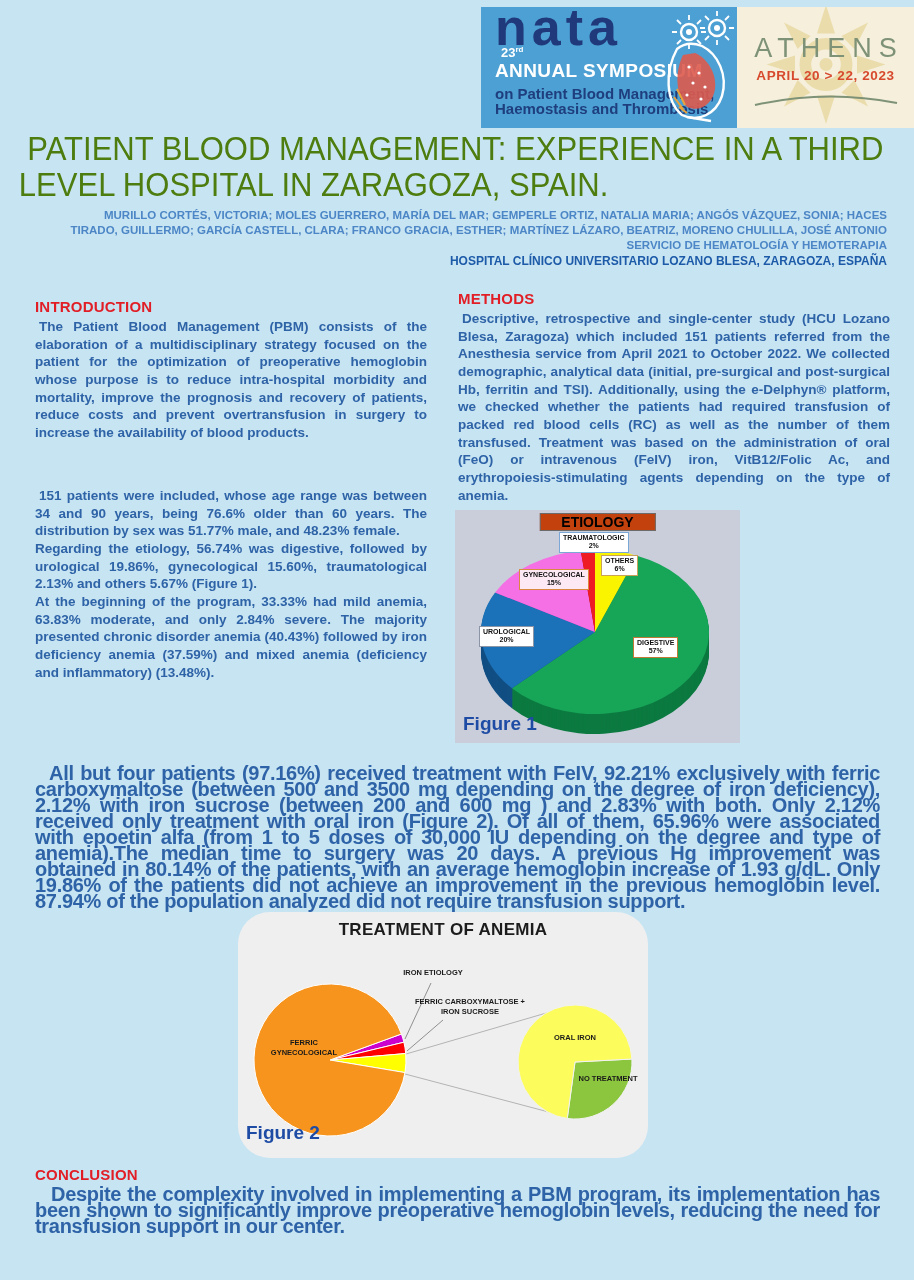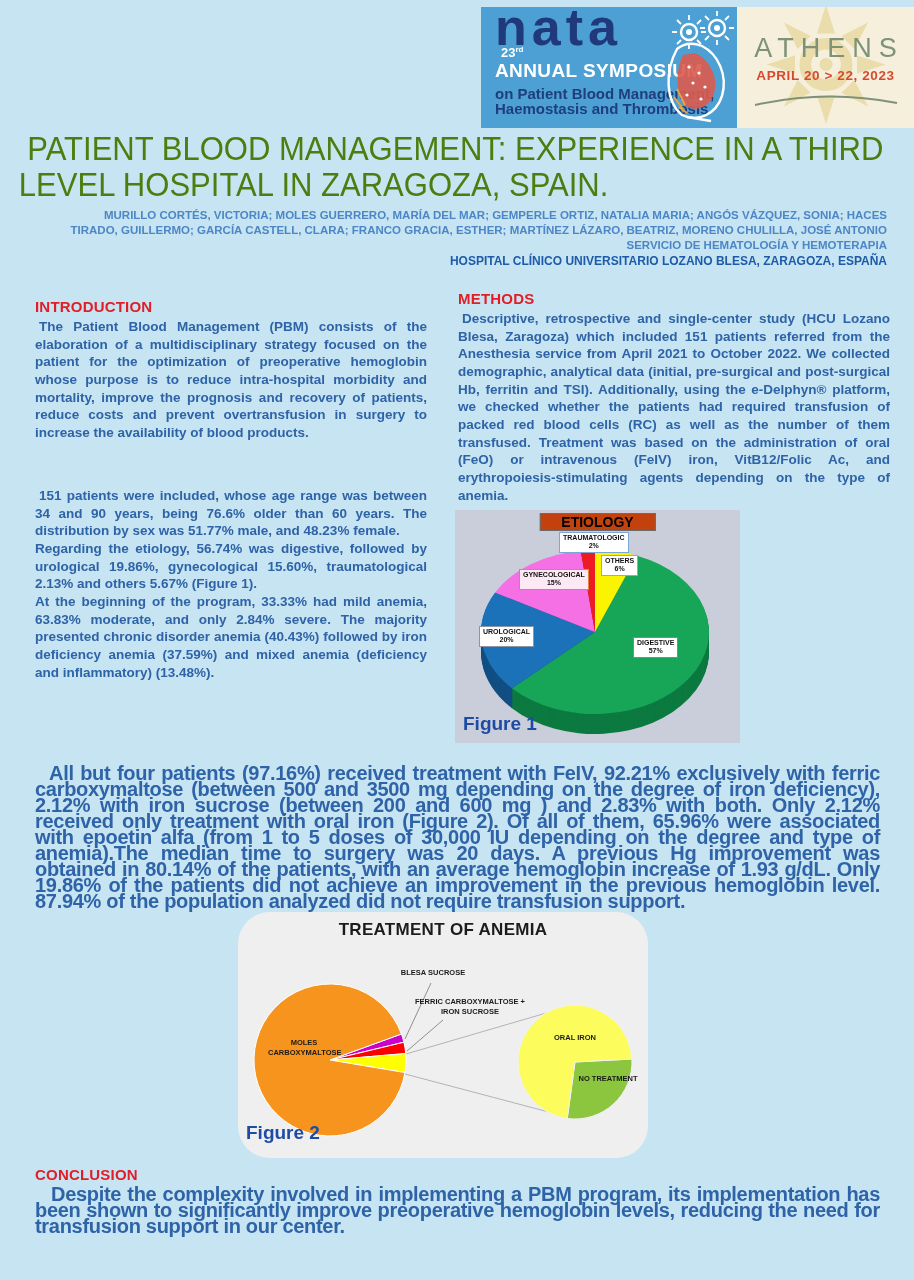--- a/index.html
+++ b/index.html
@@ -287,23 +287,23 @@
     <line x1="168" y1="142" x2="322" y2="97" stroke="#b3b3b3" stroke-width="1"></line>
     <line x1="167" y1="162" x2="322" y2="203" stroke="#b3b3b3" stroke-width="1"></line>
   <path d="M 92 148 L 163.41663917972903 122.00646910724917 A 76 76 0 0 1 165.89391637495817 130.2323574222496 Z" fill="#CC00CC" stroke="#ffffff" stroke-width="1"></path>
       <path d="M 92 148 L 165.89391637495817 130.2323574222496 A 76 76 0 0 1 167.7245039231495 141.53474628549546 Z" fill="#FF0000" stroke="#ffffff" stroke-width="1"></path>
       <path d="M 92 148 L 167.7245039231495 141.53474628549546 A 76 76 0 0 1 166.95332260153387 160.56978245596923 Z" fill="#FFFF00" stroke="#ffffff" stroke-width="1"></path>
       <path d="M 92 148 L 166.95332260153387 160.56978245596923 A 76 76 0 1 1 163.41663917972903 122.00646910724913 Z" fill="#F7941D" stroke="#ffffff" stroke-width="1"></path>
       <path d="M 337 150 L 393.9218834810107 147.0168504941522 A 57 57 0 0 1 329.26421237124464 206.47262690687228 Z" fill="#8CC63F" stroke="#f2f2f2" stroke-width="1"></path>
       <path d="M 337 150 L 329.26421237124464 206.47262690687228 A 57 57 0 1 1 393.9218834810107 147.0168504941522 Z" fill="#FCFC5C" stroke="#f2f2f2" stroke-width="1"></path>
     </svg>
   <div class="fig2-title">TREATMENT OF ANEMIA</div>
-  <div class="f2lbl" style="left:160px;top:56px;width:70px;">BLESA SUCROSE</div>
+  <div class="f2lbl" style="left:160px;top:56px;width:70px;">IRON ETIOLOGY</div>
   <div class="f2lbl" style="left:168px;top:85px;width:128px;">FERRIC CARBOXYMALTOSE  +  IRON SUCROSE</div>
-  <div class="f2lbl" style="left:30px;top:126px;width:72px;">MOLES CARBOXYMALTOSE</div>
+  <div class="f2lbl" style="left:30px;top:126px;width:72px;">FERRIC GYNECOLOGICAL</div>
   <div class="f2lbl" style="left:300px;top:121px;width:74px;">ORAL IRON</div>
   <div class="f2lbl" style="left:330px;top:162px;width:80px;text-align:center;">NO TREATMENT</div>
   <div class="figcap" style="left:8px;top:210px;">Figure 2</div>
 </div>
 
 <div class="conclusion-sec">
   <div class="section-heading">CONCLUSION</div>
   <p class="body-text narrow">Despite the complexity involved in implementing a PBM program, its implementation has been shown to significantly improve preoperative hemoglobin levels, reducing the need for transfusion support in our center.</p>
 </div>
 

